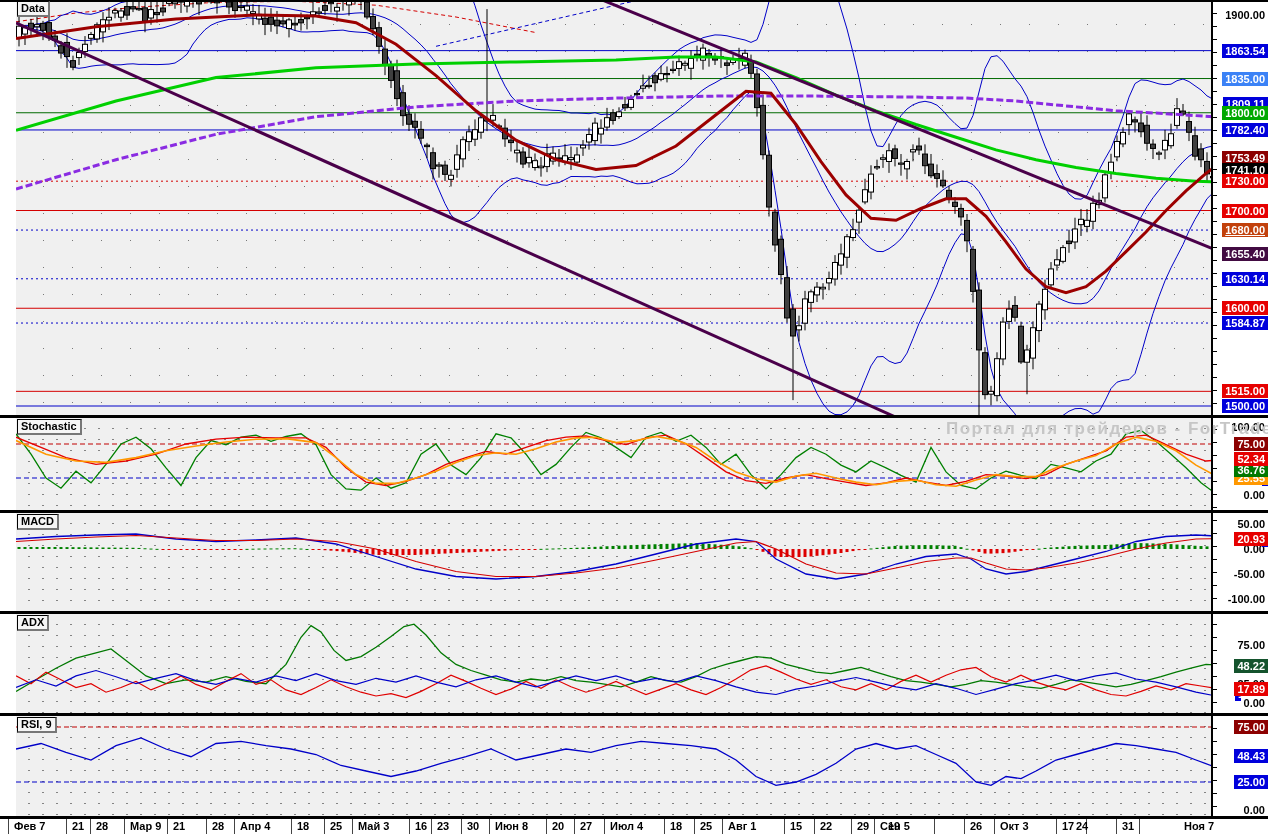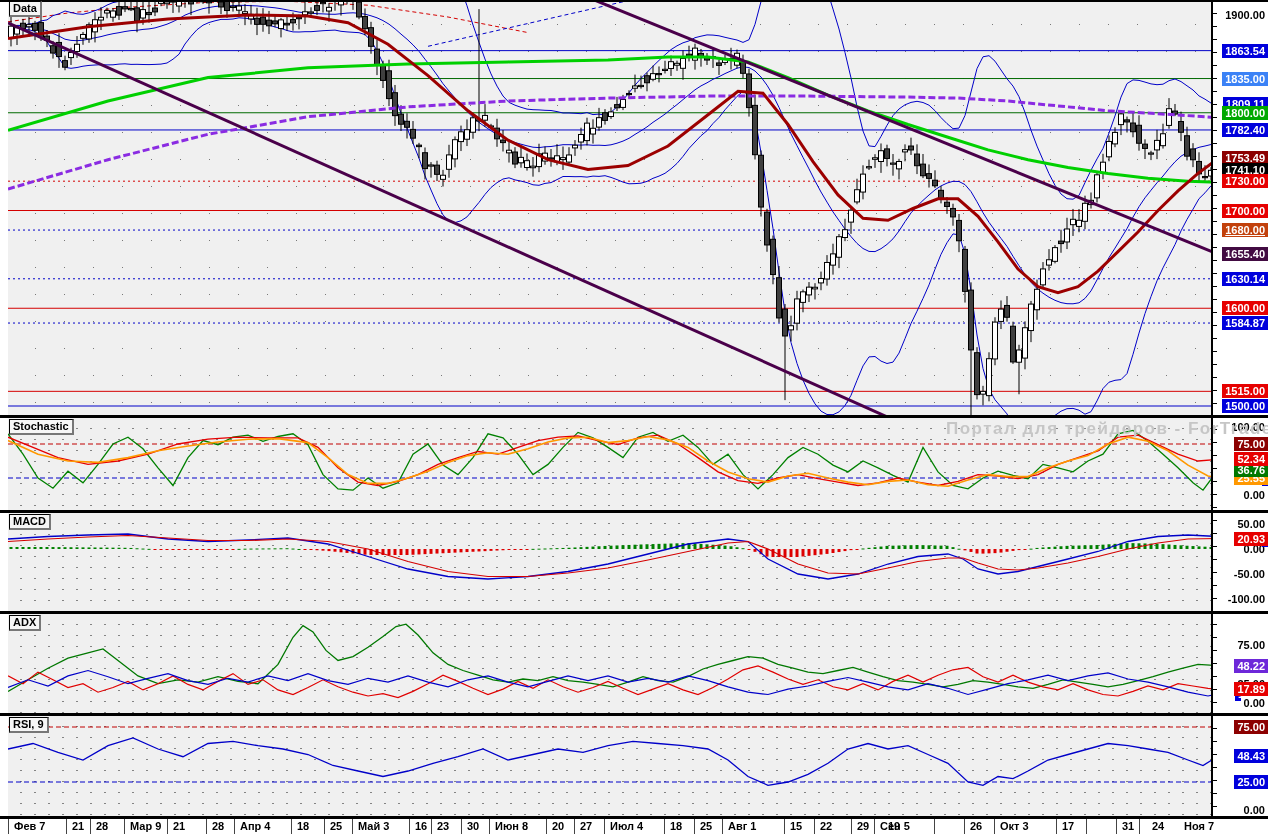--- a/index.html
+++ b/index.html
@@ -1,18 +1,18 @@
 <!DOCTYPE html>
 <html><head>
 <meta charset="utf-8">
 <style>
   html,body{margin:0;padding:0;background:#fff;}
   #app{position:relative;width:1268px;height:834px;overflow:hidden;background:#fff;
        font-family:"Liberation Sans",sans-serif;}
-  .panel{position:absolute;left:8px;width:1224px;background-color:#f0f0f0;overflow:hidden;}
+  .panel{position:absolute;left:16px;width:1224px;background-color:#f0f0f0;overflow:hidden;}
   .dots-main{background-image:radial-gradient(rgba(0,0,0,.5) .7px,transparent .95px);
              background-size:29px 27px;background-position:13px 11px;}
   .dots-ind{background-image:radial-gradient(rgba(0,0,0,.45) .7px,transparent .95px);
             background-size:14px 11px;background-position:6px 5px;}
   .panel svg{position:absolute;left:0;top:0;}
   .plabel{position:absolute;top:1px;left:1px;background:#f6f6f6;border:1px solid #000;
           border-right:2px solid #777;border-bottom:2px solid #777;
           font-size:11px;font-weight:bold;color:#000;padding:0 3px;line-height:13px;z-index:8;}
   .divider{position:absolute;left:0;width:1268px;background:#000;z-index:7;}
   #scale{position:absolute;left:1211px;top:0;width:57px;height:816px;background:#fff;
@@ -733,21 +733,21 @@
       <div class="badge plain" style="top: 517px;">50.00</div>
       <div class="badge plain" style="top: 542px;">0.00</div>
       <div class="badge plain" style="top: 567px;">-50.00</div>
       <div class="badge plain" style="top: 592px;">-100.00</div>
       <div class="badge sliver" style="top: 541.5px; background: rgb(0, 0, 220);"></div>
       <div class="badge" style="top: 531.5px; background: rgb(230, 0, 0);">20.93</div>
       <div class="badge plain" style="top: 638px;">75.00</div>
       <div class="badge plain" style="top: 676.7px;">25.00</div>
       <div class="badge" style="top: 686.8px; background: rgb(0, 0, 220);">11.90</div>
       <div class="badge" style="top: 682.2px; background: rgb(230, 0, 0);">17.89</div>
-      <div class="badge" style="top: 658.7px; background: #6d28d9;">48.22</div>
+      <div class="badge" style="top: 658.7px; background: #14532d;">48.22</div>
       <div class="badge plain plainbg" style="top: 696px;">0.00</div>
       <div class="badge plain" style="top: 802.5px;">0.00</div>
       <div class="badge" style="top: 720px; background: rgb(140, 0, 0);">75.00</div>
       <div class="badge" style="top: 749.2px; background: rgb(0, 0, 220);">48.43</div>
       <div class="badge" style="top: 775px; background: rgb(0, 0, 220);">25.00</div>
     </div>
   <div id="dates">
       <div class="dtick" style="left: 8px;"></div>
       <div class="dlabel" style="left: 14px;">Фев 7</div>
       <div class="dtick" style="left: 66px;"></div>
@@ -798,21 +798,21 @@
       <div class="dlabel" style="left: 880px;">Сен 5</div>
       <div class="dtick" style="left: 934px;"></div>
       <div class="dlabel" style="left: 888px;">19</div>
       <div class="dtick" style="left: 964px;"></div>
       <div class="dlabel" style="left: 970px;">26</div>
       <div class="dtick" style="left: 994px;"></div>
       <div class="dlabel" style="left: 1000px;">Окт 3</div>
       <div class="dtick" style="left: 1056px;"></div>
       <div class="dlabel" style="left: 1062px;">17</div>
       <div class="dtick" style="left: 1086px;"></div>
-      <div class="dlabel" style="left: 1152px;">24</div>
+      <div class="dlabel" style="left: 1076px;">24</div>
       <div class="dtick" style="left: 1116px;"></div>
       <div class="dlabel" style="left: 1122px;">31</div>
       <div class="dtick" style="left: 1139px;"></div>
       <div class="dlabel" style="left: 1184px;">Ноя 7</div>
     </div>
   <div id="watermark">Портал для трейдеров - ForTrader.ru</div>
 <div class="divider" style="top: 0px; height: 2px;"></div>
     <div class="divider" style="top: 415px; height: 3px;"></div>
     <div class="divider" style="top: 510px; height: 3px;"></div>
     <div class="divider" style="top: 611px; height: 3px;"></div>

